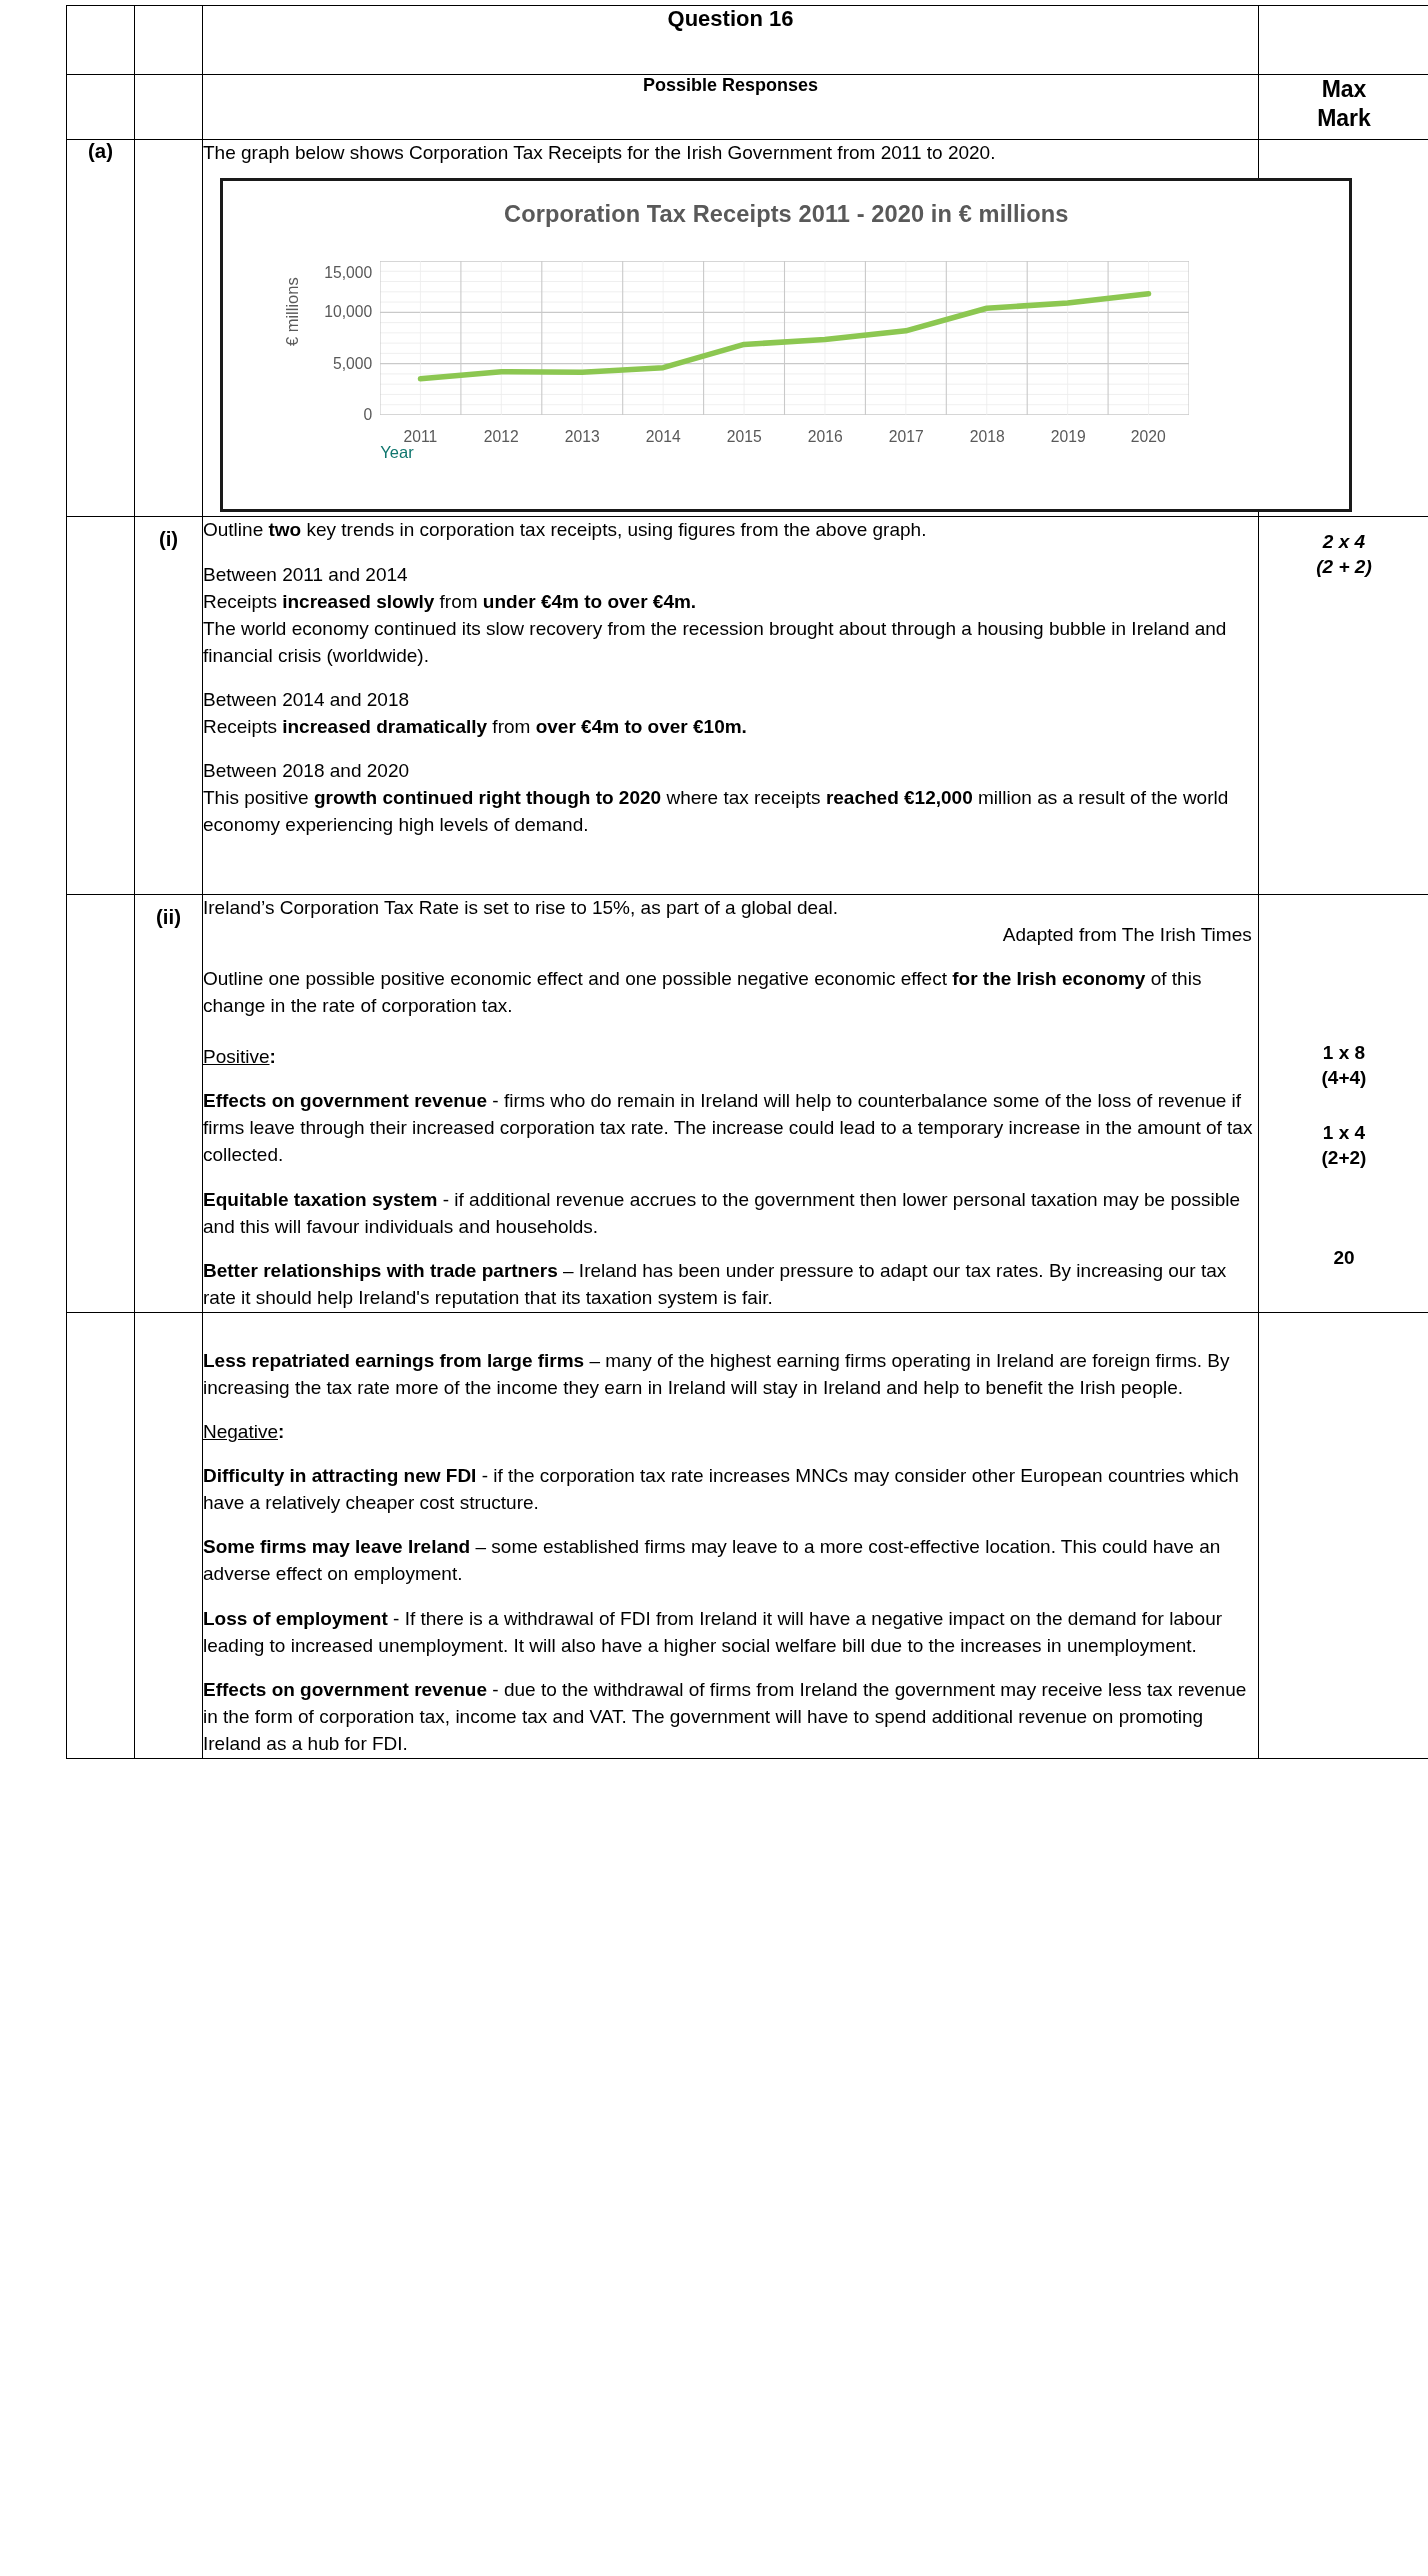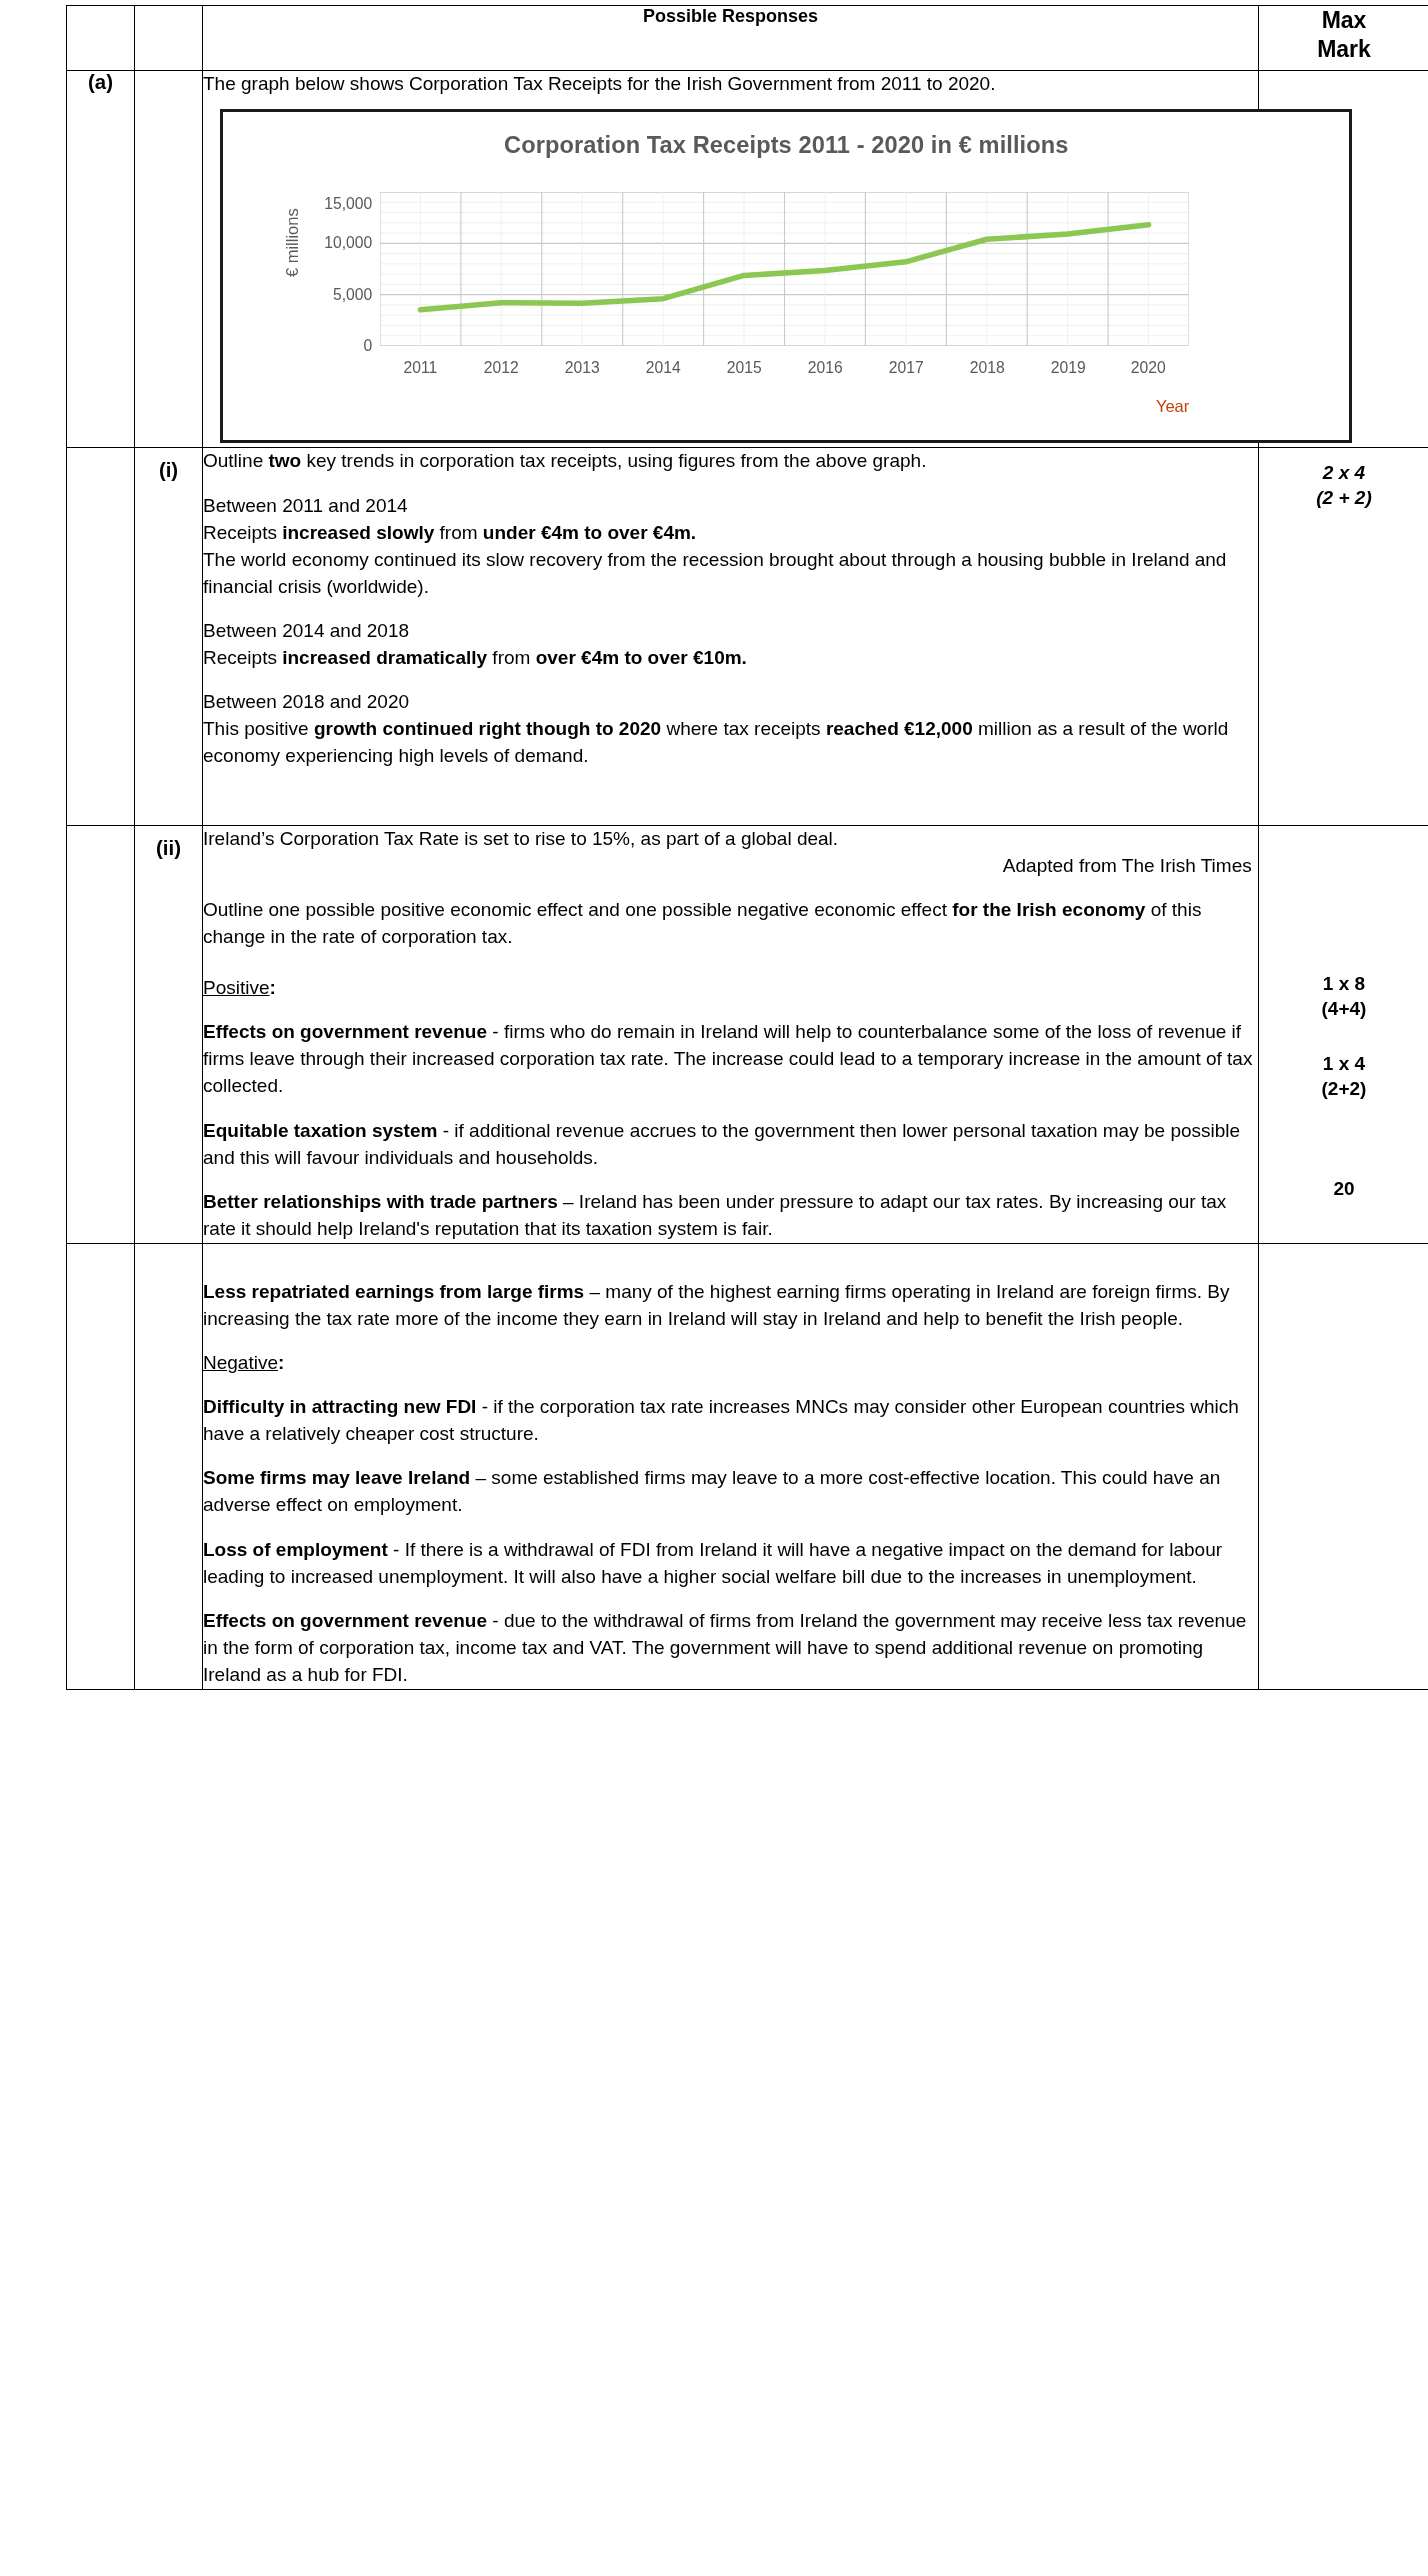--- a/index.html
+++ b/index.html
@@ -163,41 +163,47 @@
     color: #595959;
   }
   .xtick {
     position: absolute;
     transform: translateX(-50%);
     white-space: nowrap;
   }
   .xlabel {
     position: absolute;
     left: 157px;
-    top: 233px;
+    top: 210px;
     width: 809px;
-    text-align: right;
+    text-align: left;
     font-size: 16.5px;
-    color: #c2410c;
+    color: #0f766e;
   }
 </style>
 </head>
 <body>
 
 <div class="page">
 
 <table class="marking-table">
   <colgroup>
     <col class="c-part">
         <col class="c-sub">
         <col class="c-body">
         <col class="c-mark">
   </colgroup>
   <tbody>
 
+    <tr>
+      <td style="height:68px;"></td>
+      <td></td>
+      <td class="hdr-cell hdr-q">Question 16</td>
+      <td></td>
+    </tr>
 
     <tr>
       <td style="height:64px;"></td>
       <td></td>
       <td class="poss-resp">Possible Responses</td>
       <td class="maxmark">
         <div>Max</div>
         <div>Mark</div>
       </td>
     </tr>

